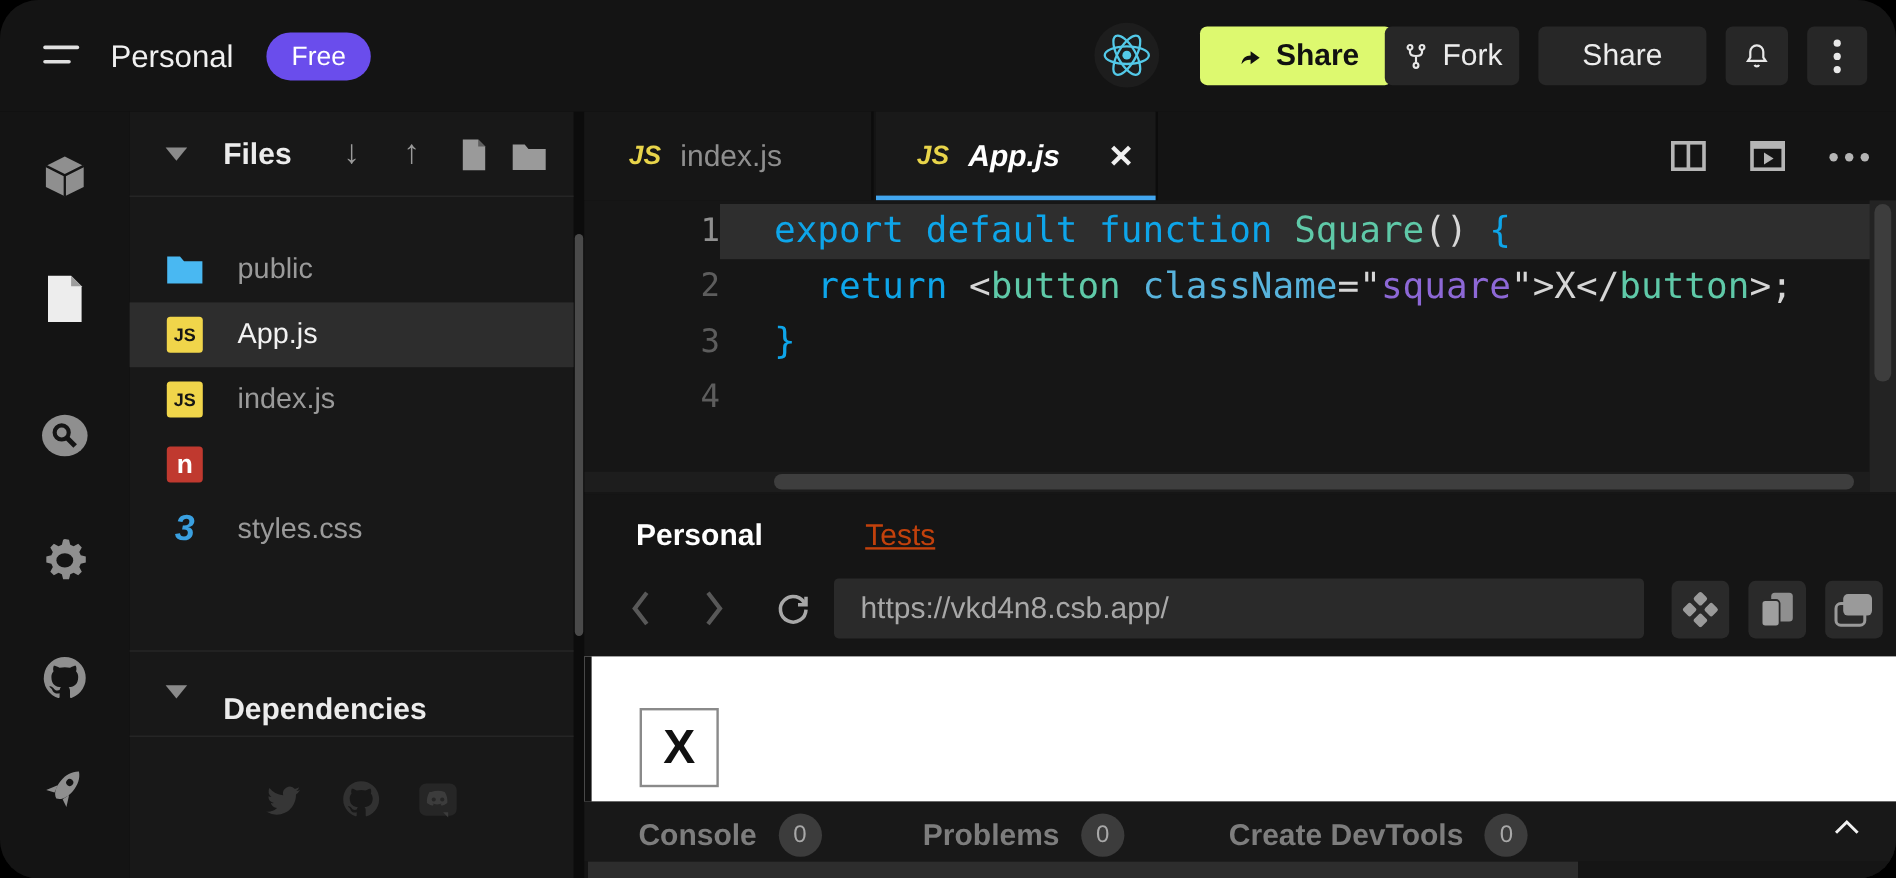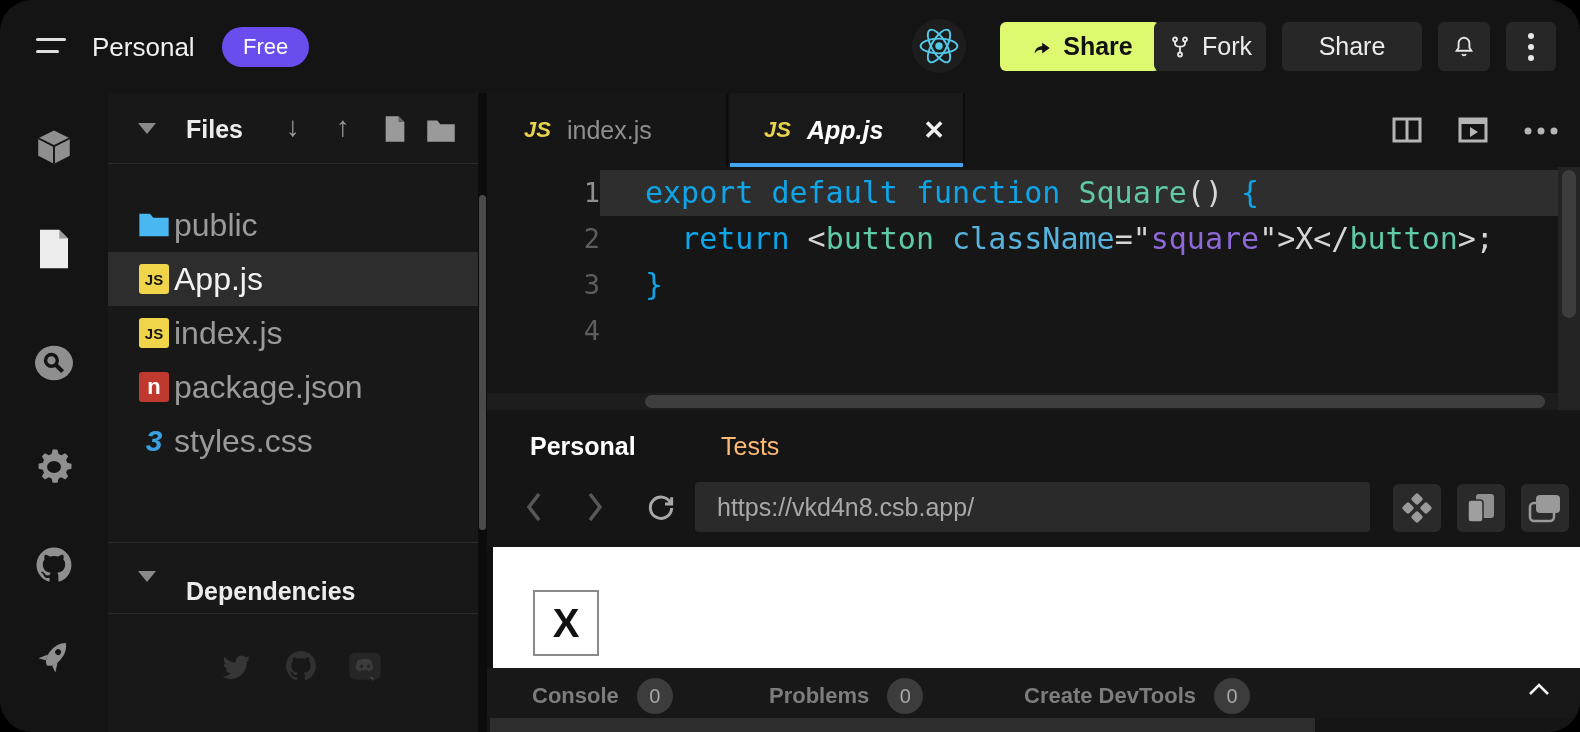--- a/index.html
+++ b/index.html
@@ -28,21 +28,21 @@
 
   
   #files { left:108px; top:93px; width:370px; height:639px; background:#181818; }
   .caret-down { width:0; height:0; border-left:9px solid transparent; border-right:9px solid transparent;
                 border-top:11px solid #8a8a8a; }
   .fp-title { font-size:25px; font-weight:700; color:#ececec; }
   .fp-action { color:#9a9a9a; font-size:28px; }
   .divider { position:absolute; left:0; width:370px; height:1px; background:#2a2a2a; }
   .frow { position:absolute; left:0; width:370px; height:54px; display:flex; align-items:center; cursor:pointer; }
   .frow .fic { width:32px; margin-left:30px; display:flex; justify-content:center; }
-  .frow .fname { margin-left:4px; font-size:32px; color:#9a9a9a; }
+  .frow .fname { margin-left:28px; font-size:24px; color:#9a9a9a; }
   .frow.sel { background:#2d2d2d; }
   .frow.sel .fname { color:#f2f2f2; }
   .js-badge { width:30px; height:30px; background:#f0d54a; color:#151515; border-radius:3px;
               font-size:15px; font-weight:700; display:flex; align-items:center; justify-content:center; }
   .npm-badge { width:30px; height:30px; background:#c0392f; color:#fff; border-radius:3px;
                font-size:22px; font-weight:700; display:flex; align-items:center; justify-content:center; }
   .css-badge { color:#3aa0e0; font-size:30px; font-weight:700; font-style:italic; line-height:30px; }
   .fscroll { left:479px; top:195px; width:7px; height:335px; background:#4a4a4a; border-radius:4px; }
 
   
@@ -70,40 +70,40 @@
 
   .hscroll { position:absolute; left:0; top:300px; width:1071px; height:17px; background:#1d1d1d; }
   .hthumb { position:absolute; left:158px; top:2px; width:900px; height:13px; background:#3e3e3e; border-radius:7px; }
   .vscroll { position:absolute; left:1071px; top:74px; width:22px; height:243px; background:#232323; }
   .vthumb { position:absolute; left:4px; top:3px; width:14px; height:148px; background:#3d3d3d; border-radius:7px; }
 
   
   .bpane { position:absolute; left:0; top:319px; width:1093px; height:135px; background:#151515; }
   .btab { position:absolute; top:20px; font-size:25px; cursor:pointer; }
   .btab.on { color:#fff; font-weight:700; }
-  .btab.off { color:#fdba74; }
+  .btab.off { color:#c2410c;text-decoration:underline; }
   .navic { position:absolute; top:78px; cursor:pointer; }
   .urlbar { position:absolute; left:208px; top:70px; width:675px; height:50px; background:#2a2a2a;
             border-radius:4px; border:none; color:#a8a8a8; font-size:25px; padding:0 22px;
             font-family:"Liberation Sans", sans-serif; }
   .ubtn { position:absolute; top:72px; width:48px; height:48px; background:#2a2a2a; border-radius:6px;
           display:flex; align-items:center; justify-content:center; cursor:pointer; }
 
   
   .preview { position:absolute; left:0; top:454px; width:1093px; height:121px; background:#fff;
              border-left:6px solid #101010; }
   .sq-btn { position:absolute; left:40px; top:43px; width:66px; height:66px; background:#fff;
             border:2px solid #8a8a8a; color:#111; font-size:40px; font-weight:700;
             display:flex; align-items:center; justify-content:center; cursor:pointer;
             font-family:"Liberation Sans", sans-serif; }
 
   
   .consolebar { position:absolute; left:0; top:575px; width:1093px; height:50px; background:#181818; }
   .citem { position:absolute; top:10px; display:flex; align-items:center; gap:18px; cursor:pointer; }
-  .citem .clabel { font-size:22px; font-weight:700; color:#7d7d7d; }
+  .citem .clabel { font-size:25px; font-weight:700; color:#7d7d7d; }
   .cbadge { width:36px; height:36px; border-radius:50%; background:#3c3c3c; color:#a8a8a8;
             font-size:20px; display:flex; align-items:center; justify-content:center; }
   .bstrip { position:absolute; left:0; top:625px; width:1093px; height:14px; background:#151515; }
   .bthumb { position:absolute; left:3px; top:0; width:825px; height:14px; background:#2d2d2d; }
 
   .deps-title { font-size:25px; font-weight:700; color:#ececec; }
   svg { display:block; }
 </style>
 </head>
 <body>
@@ -239,21 +239,20 @@
     <div class="frow" style="top:213px;">
       <span class="fic">
           <span class="js-badge">JS</span>
         </span>
       <span class="fname">index.js</span>
     </div>
     <div class="frow" style="top:267px;">
       <span class="fic">
           <span class="npm-badge">n</span>
         </span>
-      <span class="fname">package.json</span>
     </div>
     <div class="frow" style="top:321px;">
       <span class="fic">
           <span class="css-badge">3</span>
         </span>
       <span class="fname">styles.css</span>
     </div>
 
     <div class="divider" style="top:449px;"></div>
     <div class="abs caret-down" style="left:30px; top:478px;"></div>

